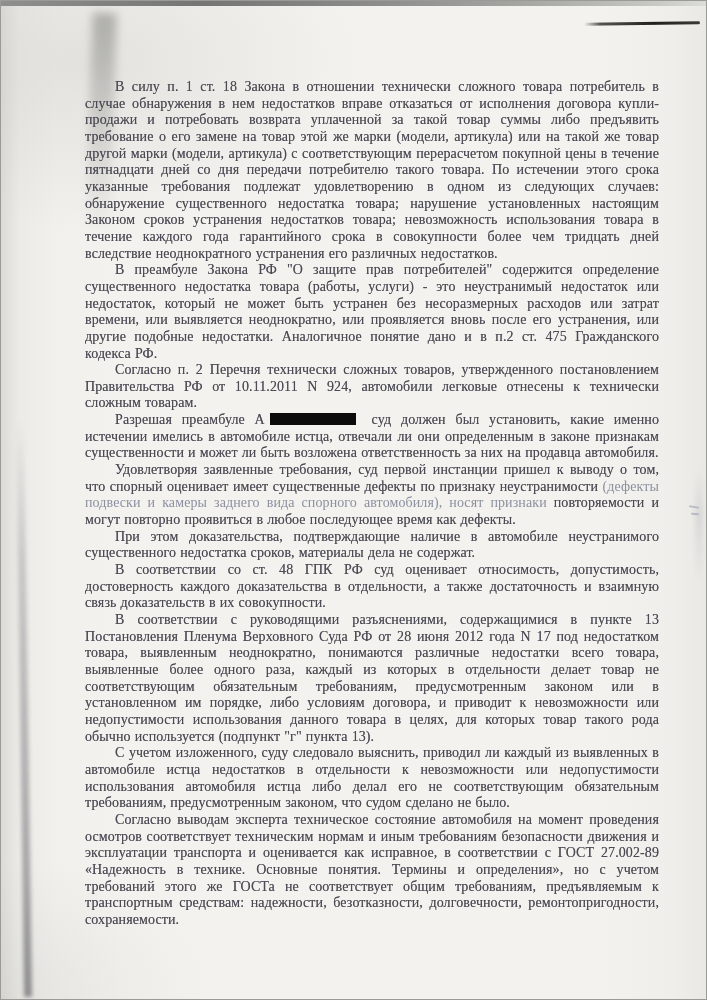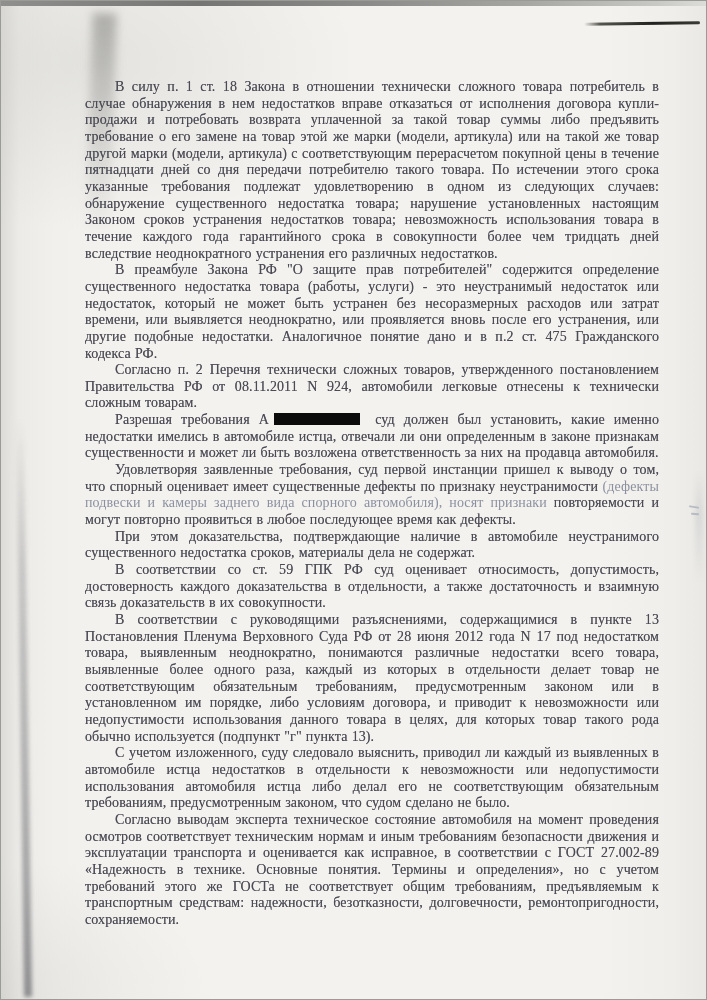--- a/index.html
+++ b/index.html
@@ -68,28 +68,28 @@
   <div class="scan-line-topright"></div>
   <div class="crease-topleft"></div>
   <div class="fold-left-lower"></div>
   <div class="smudge-right"></div>
   <div class="margin-mark mark-a"></div>
   <div class="margin-mark mark-b"></div>
 
   <div class="text-block">
     <p>В силу п. 1 ст. 18 Закона в отношении технически сложного товара потребитель в случае обнаружения в нем недостатков вправе отказаться от исполнения договора купли-продажи и потребовать возврата уплаченной за такой товар суммы либо предъявить требование о его замене на товар этой же марки (модели, артикула) или на такой же товар другой марки (модели, артикула) с соответствующим перерасчетом покупной цены в течение пятнадцати дней со дня передачи потребителю такого товара. По истечении этого срока указанные требования подлежат удовлетворению в одном из следующих случаев: обнаружение существенного недостатка товара; нарушение установленных настоящим Законом сроков устранения недостатков товара; невозможность использования товара в течение каждого года гарантийного срока в совокупности более чем тридцать дней вследствие неоднократного устранения его различных недостатков.</p>
     <p>В преамбуле Закона РФ "О защите прав потребителей" содержится определение существенного недостатка товара (работы, услуги) - это неустранимый недостаток или недостаток, который не может быть устранен без несоразмерных расходов или затрат времени, или выявляется неоднократно, или проявляется вновь после его устранения, или другие подобные недостатки. Аналогичное понятие дано и в п.2 ст. 475 Гражданского кодекса РФ.</p>
-    <p>Согласно п. 2 Перечня технически сложных товаров, утвержденного постановлением Правительства РФ от 08.11.2011 N 924, автомобили легковые отнесены к технически сложным товарам.</p>
+    <p>Согласно п. 2 Перечня технически сложных товаров, утвержденного постановлением Правительства РФ от 10.11.2011 N 924, автомобили легковые отнесены к технически сложным товарам.</p>
     <p>
-      <span>Разрешая требования  А</span><span class="redaction"></span>
-      <span>суд должен был установить, какие именно недостатки имелись в автомобиле истца, отвечали ли они определенным в законе признакам существенности и может ли быть возложена ответственность за них на продавца автомобиля.</span>
+      <span>Разрешая преамбуле  А</span><span class="redaction"></span>
+      <span>суд должен был установить, какие именно истечении имелись в автомобиле истца, отвечали ли они определенным в законе признакам существенности и может ли быть возложена ответственность за них на продавца автомобиля.</span>
     </p>
     <p>
       <span>Удовлетворяя заявленные требования, суд первой инстанции  пришел к выводу о том, что спорный оценивает имеет существенные дефекты по признаку неустранимости </span><span class="faded">(дефекты подвески и камеры заднего вида спорного автомобиля),  носят признаки </span><span>повторяемости и могут повторно проявиться в любое последующее время как дефекты.</span>
     </p>
     <p>При этом доказательства, подтверждающие наличие в автомобиле  неустранимого существенного недостатка сроков,  материалы дела не содержат.</p>
-    <p>В соответствии со ст. 59 ГПК РФ суд оценивает относимость, допустимость, достоверность каждого доказательства в отдельности, а также достаточность и взаимную связь доказательств в их совокупности.</p>
+    <p>В соответствии со ст. 48 ГПК РФ суд оценивает относимость, допустимость, достоверность каждого доказательства в отдельности, а также достаточность и взаимную связь доказательств в их совокупности.</p>
     <p>В соответствии с руководящими разъяснениями, содержащимися в пункте 13 Постановления Пленума Верховного Суда РФ от 28 июня 2012 года N 17 под недостатком товара, выявленным неоднократно, понимаются различные недостатки всего товара, выявленные более одного раза, каждый из которых в отдельности делает товар не соответствующим обязательным требованиям, предусмотренным законом или в установленном им порядке, либо условиям договора, и приводит к невозможности или недопустимости использования данного товара в целях, для которых товар такого рода обычно используется (подпункт "г" пункта 13).</p>
     <p>С учетом изложенного, суду следовало выяснить, приводил ли каждый из выявленных в автомобиле истца недостатков в отдельности к невозможности или недопустимости использования автомобиля истца либо делал его не соответствующим обязательным требованиям, предусмотренным законом, что судом сделано не было.</p>
     <p>Согласно выводам эксперта техническое состояние автомобиля на момент проведения осмотров соответствует техническим нормам и иным требованиям безопасности движения и эксплуатации транспорта и оценивается как исправное, в соответствии с ГОСТ 27.002-89 «Надежность в технике. Основные понятия. Термины и определения», но  с учетом требований этого же ГОСТа не соответствует общим требованиям, предъявляемым к транспортным средствам: надежности,  безотказности, долговечности, ремонтопригодности, сохраняемости.</p>
   </div>
 
 </div>
 
 </body></html>

